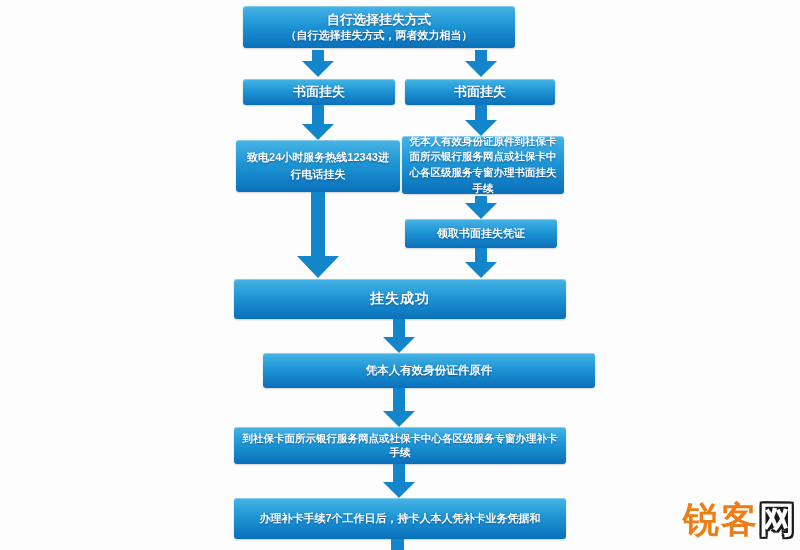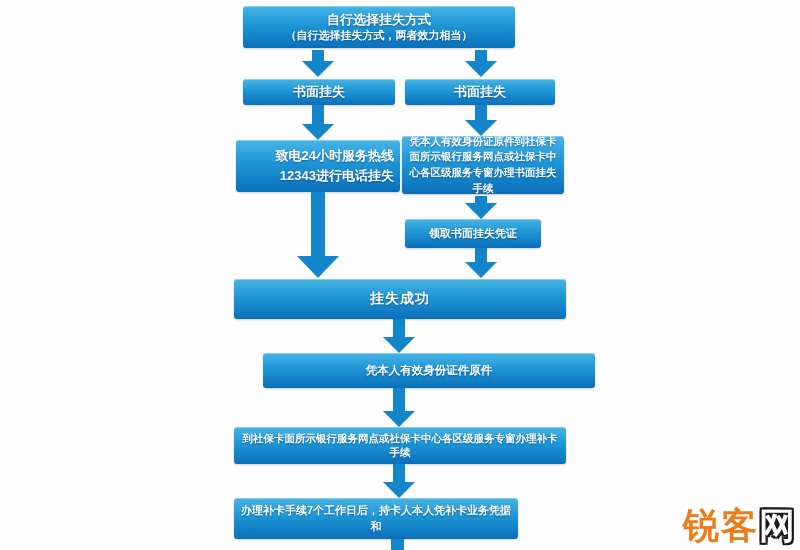--- a/index.html
+++ b/index.html
@@ -43,44 +43,44 @@
     border-right:21px solid transparent;
     border-top:22px solid #1385cb;
   }
   .arrow.stub .shaft { width:13px; }
 
   
   #n-start   { left:243px; top:6px;   width:272px; height:42px; font-size:13px; line-height:1.35; }
   #n-start .sub { font-size:11px; }
   #n-phone   { left:243px; top:79px;  width:152px; height:26px; font-size:13px; }
   #n-written { left:405px; top:79px;  width:150px; height:26px; font-size:13px; }
-  #n-phone-detail   { left:236px; top:140px; width:164px; height:52px; font-size:13px; line-height:1.55;text-align:right; }
+  #n-phone-detail   { left:236px; top:140px; width:164px; height:52px; font-size:11px; line-height:1.55; }
   #n-written-detail { left:402px; top:136px; width:162px; height:58px; font-size:10.5px; line-height:1.5; padding:3px 5px; }
-  #n-receipt { left:405px; top:219px; width:136px; height:29px; font-size:11px; }
+  #n-receipt { left:405px; top:219px; width:152px; height:29px; font-size:11px; }
   #n-success { left:234px; top:279px; width:332px; height:40px; font-size:14px; letter-spacing:1px;align-items:center; }
   #n-id      { left:234px; top:353px; width:332px; height:35px; font-size:11.5px;margin-left:29px; }
   #n-replace { left:234px; top:427px; width:332px; height:37px; font-size:10.5px;justify-content:center; }
-  #n-newcard { left:234px; top:498px; width:284px; height:41px; font-size:11px; line-height:1.45;justify-content:center; }
+  #n-newcard { left:234px; top:498px; width:332px; height:41px; font-size:11px; line-height:1.45;justify-content:center; }
 
   
   #a1  { left:302px; top:50px;  height:27px; }
   #a2  { left:465px; top:50px;  height:27px; }
   #a3  { left:302px; top:105px; height:35px; }
   #a4  { left:465px; top:105px; height:31px; }
   #a5  { left:297px; top:192px; height:86px; }
   #a6  { left:465px; top:196px; height:23px; }
   #a7  { left:465px; top:248px; height:30px; }
   #a8  { left:383px; top:319px; height:34px; }
   #a9  { left:383px; top:388px; height:39px; }
   #a10 { left:383px; top:464px; height:34px; }
   #a11 { left:391px; top:539px; height:11px; }
 
   
   #watermark {
-    position:absolute; right:3px; bottom:6px;
+    position:absolute; right:3px; bottom:12px;
     font-size:36px; font-weight:bold; letter-spacing:2px;
     white-space:nowrap; line-height:1;
   }
   #watermark .wm-orange {
     color:#ed7d17;
     text-shadow:-2px -2px 0 #fff, 2px -2px 0 #fff, -2px 2px 0 #fff, 2px 2px 0 #fff,
                  0 -2px 0 #fff, 0 2px 0 #fff, -2px 0 0 #fff, 2px 0 0 #fff;
   }
   #watermark .wm-white {
     color:#ffffff;

